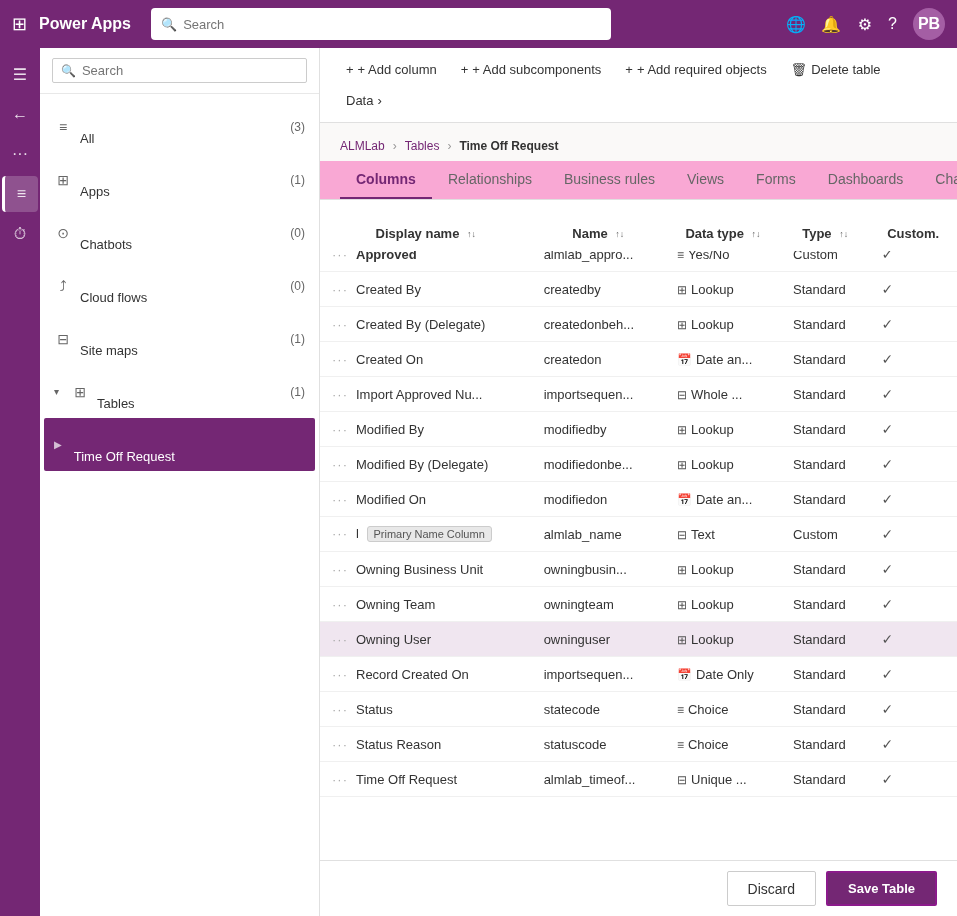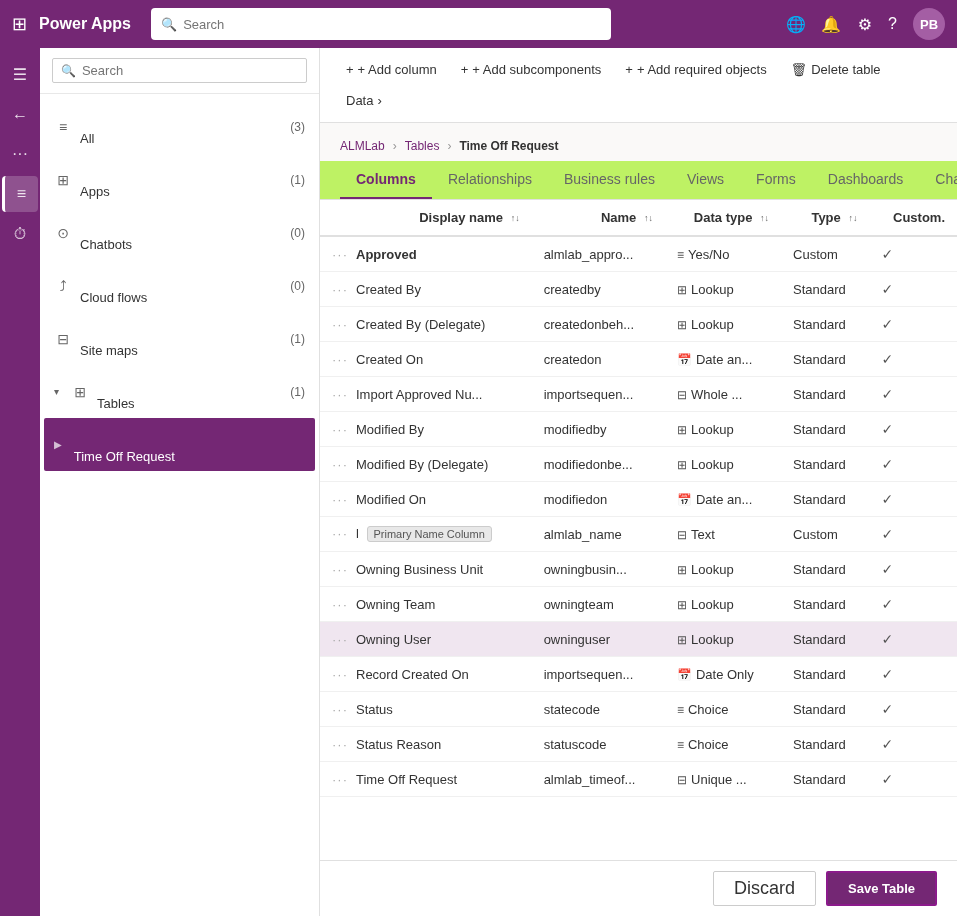--- a/index.html
+++ b/index.html
@@ -5,21 +5,21 @@
     * { box-sizing: border-box; margin: 0; padding: 0; }
     body { font-family: 'Segoe UI', Arial, sans-serif; font-size: 13px; color: #333; background: #f3f2f1; display: flex; flex-direction: column; height: 916px; overflow: hidden; }
 
     
     .topbar { background: #742774; height: 48px; display: flex; align-items: center; padding: 0 12px; gap: 12px; flex-shrink: 0; }
     .topbar-waffle { color: white; font-size: 18px; cursor: pointer; }
     .topbar-title { color: white; font-weight: 600; font-size: 16px; margin-right: 8px; white-space: nowrap; }
     .topbar-search { flex: 1; max-width: 460px; background: white; border-radius: 4px; display: flex; align-items: center; padding: 0 10px; height: 32px; gap: 6px; }
     .topbar-search input { border: none; outline: none; font-size: 13px; width: 100%; }
     .topbar-icons { display: flex; align-items: center; gap: 16px; margin-left: auto; color: white; font-size: 16px; }
-    .avatar { width: 32px; height: 32px; border-radius: 50%; background: #a45ea4; color: white; display: flex; align-items: center; justify-content: center; font-size: 13px; font-weight: 600; cursor: pointer; }
+    .avatar { width: 32px; height: 32px; border-radius: 50%; background: #a45ea4; color: white; display: flex; align-items: center; justify-content: center; font-size: 16px; font-weight: 600; cursor: pointer; }
 
     
     .main-layout { display: flex; flex: 1; overflow: hidden; }
 
     
     .icon-rail { width: 40px; background: #742774; display: flex; flex-direction: column; align-items: center; padding: 8px 0; gap: 4px; flex-shrink: 0; }
     .rail-icon { color: rgba(255,255,255,0.85); width: 36px; height: 36px; display: flex; align-items: center; justify-content: center; font-size: 16px; cursor: pointer; border-radius: 4px; }
     .rail-icon.active { background: rgba(255,255,255,0.2); border-left: 3px solid white; }
 
     
@@ -43,39 +43,39 @@
     .toolbar { background: white; border-bottom: 1px solid #e0e0e0; padding: 8px 16px; display: flex; align-items: center; gap: 4px; flex-shrink: 0; flex-wrap: wrap; }
     .toolbar-btn { display: flex; align-items: center; gap: 4px; padding: 6px 10px; border: none; background: none; cursor: pointer; font-size: 13px; color: #333; border-radius: 2px; white-space: nowrap; }
 
     
     .breadcrumb { padding: 16px 20px 8px 20px; display: flex; align-items: center; gap: 8px; font-size: 12px; color: #666; flex-shrink: 0; }
     .breadcrumb a { color: #742774; text-decoration: none; cursor: pointer; }
     .breadcrumb .sep { color: #999; }
     .breadcrumb .current { font-weight: 700; color: #333; }
 
     
-    .tab-bar { display: flex; align-items: flex-end; padding: 0 20px; border-bottom: 1px solid #e0e0e0; background: #bef264; flex-shrink: 0; }
+    .tab-bar { display: flex; align-items: flex-end; padding: 0 20px; border-bottom: 1px solid #e0e0e0; background: #f9a8d4; flex-shrink: 0; }
     .tab { padding: 10px 16px; cursor: pointer; font-size: 14px; color: #666; border-bottom: 2px solid transparent; white-space: nowrap; }
     .tab.active { color: #742774; border-bottom: 2px solid #742774; font-weight: 600; }
 
     
     .table-area { flex: 1; overflow: auto; background: white; margin: 0; position: relative; }
     .data-table { width: 100%; border-collapse: collapse; font-size: 13px; }
-    .data-table th { background: white; padding: 10px 12px; text-align: right; font-weight: 600; color: #333; border-bottom: 2px solid #e0e0e0; white-space: nowrap; position: sticky; top: 0; z-index: 1; }
+    .data-table th { background: white; padding: 10px 12px; text-align: center; font-weight: 600; color: #333; border-bottom: 2px solid #e0e0e0; white-space: nowrap; position: sticky; top: 16px; z-index: 1; }
     .data-table th .sort-icons { display: inline-flex; flex-direction: column; margin-left: 4px; font-size: 9px; line-height: 1; color: #666; vertical-align: middle; }
     .data-table td { padding: 9px 12px; border-bottom: 1px solid #f0f0f0; vertical-align: middle; }
     .data-table tr.highlighted td { background: #f0e6f0; }
     .data-table .dots { color: #aaa; letter-spacing: 1px; cursor: pointer; }
     .badge { display: inline-block; background: #e8e8e8; border: 1px solid #ccc; border-radius: 3px; padding: 1px 6px; font-size: 11px; color: #555; margin-left: 4px; }
     .check-mark { color: #555; font-size: 14px; }
     .type-icon { margin-right: 4px; color: #555; font-size: 12px; }
 
     
     .footer { background: white; border-top: 1px solid #e0e0e0; padding: 10px 20px; display: flex; justify-content: flex-end; gap: 10px; flex-shrink: 0; }
-    .btn-discard { padding: 4px 20px; border: 1px solid #ccc; background: white; border-radius: 2px; cursor: pointer; font-size: 18px; color: #333; }
+    .btn-discard { padding: 4px 20px; border: 1px solid #ccc; background: white; border-radius: 2px; cursor: pointer; font-size: 14px; color: #333; }
     .btn-save { padding: 8px 20px; border: 2px solid #8b1a8b; background: #742774; border-radius: 2px; cursor: pointer; font-size: 13px; color: white; font-weight: 600; }
   </style>
 </head>
 <body>
 
 <div class="topbar">
   <span class="topbar-waffle">⊞</span>
   <span class="topbar-title">Power Apps</span>
   <div class="topbar-search">
     <span style="color:#999;">🔍</span>

